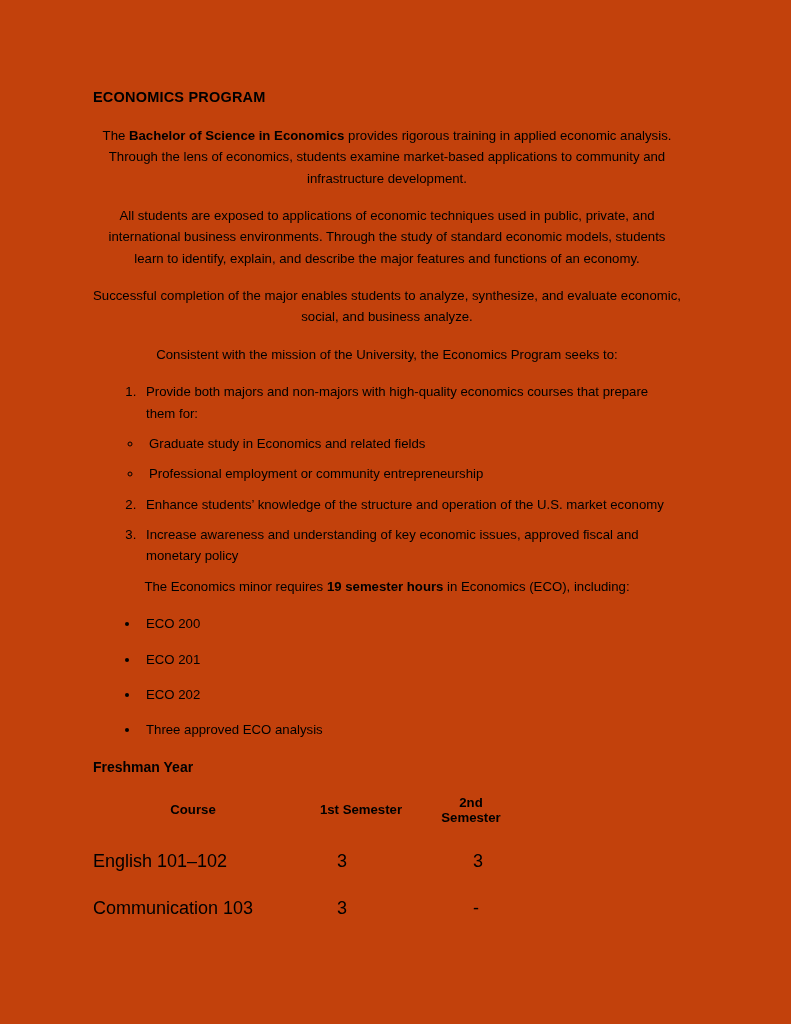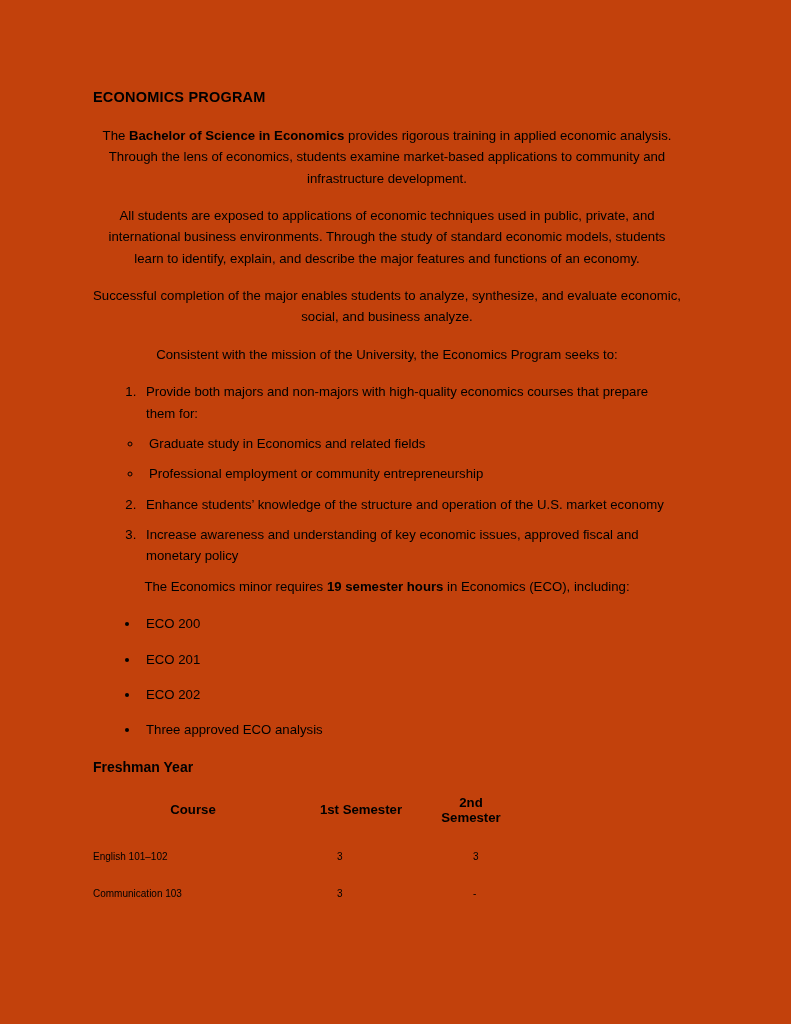--- a/index.html
+++ b/index.html
@@ -84,21 +84,21 @@
     width: 420px;
     margin-top: 6px;
   }
   table.curriculum th {
     font-size: 13.2px;
     font-weight: bold;
     text-align: center;
     padding: 6px 0 20px 0;
   }
   table.curriculum td {
-    font-size: 10px;
+    font-size: 18px;
     padding: 6px 0 20px 0;
     text-align: left;
   }
   table.curriculum th.col-course, table.curriculum td.col-course {
     width: 200px;
   }
   table.curriculum th.col-sem1, table.curriculum td.col-sem1 {
     width: 92px;
   }
   table.curriculum td.col-sem1, table.curriculum td.col-sem2 {

